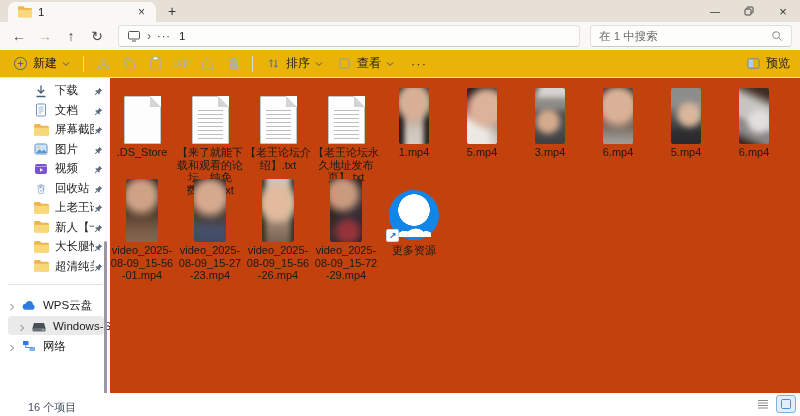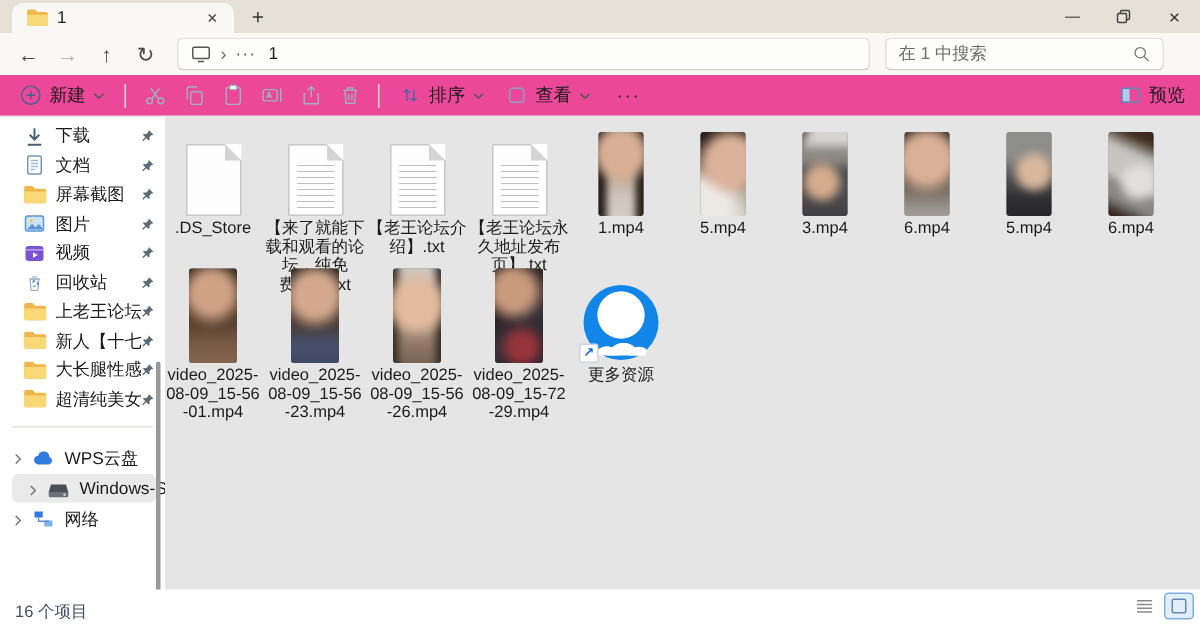--- a/index.html
+++ b/index.html
@@ -21,53 +21,53 @@
   
   .navbar { position:absolute; left:0; top:22px; width:800px; height:28px; background:#f9f8f5;
             display:flex; align-items:center; }
   .navbtn { width:26px; text-align:center; font-size:14px; color:#4a4a4a; }
   .navbtn.dim { color:#b9b4ac; }
   .addressbox { margin-left:8px; width:462px; height:22px; background:#fdfdfb; border:1px solid #e3e0da;
                 border-bottom-color:#cfccc5; border-radius:4px; display:flex; align-items:center; padding:0 8px; }
   .crumb-sep { font-size:12px; color:#666; margin:0 6px; }
   .crumb-ellipsis { font-size:11px; color:#444; letter-spacing:1px; }
   .crumb-current { font-size:11.5px; color:#1b1b1b; margin-left:8px; }
-  .searchbox { margin-left:10px; width:186px; height:22px; background:#fdfdfb; border:1px solid #e3e0da;
+  .searchbox { margin-left:10px; width:202px; height:22px; background:#fdfdfb; border:1px solid #e3e0da;
                border-bottom-color:#cfccc5; border-radius:4px; display:flex; align-items:center; padding:0 8px; }
   .searchbox input { flex:1; border:none; outline:none; background:transparent; font-size:11.5px; color:#333; }
   .searchbox input::placeholder { color:#6d6d6d; }
 
   
-  .toolbar { position:absolute; left:0; top:50px; width:800px; height:28px; background:#ec4899;
+  .toolbar { position:absolute; left:0; top:50px; width:800px; height:28px; background:#eab308;
              border-bottom:1px solid #e7e4df; display:flex; align-items:center; }
   .tbtn { display:flex; align-items:center; gap:5px; padding:0 7px; height:24px; border-radius:4px; }
   .tbtn .lbl { font-size:12px; color:#1b1b1b; }
   .caret { width:8px; height:8px; }
   .tico { width:26px; text-align:center; display:flex; justify-content:center; }
   .tsep { width:1px; height:16px; background:#dddad4; margin:0 6px; }
   .more-dots { font-size:13px; color:#333; letter-spacing:1px; padding:0 10px; }
   .preview-btn { position:absolute; right:10px; display:flex; align-items:center; gap:5px; }
   .preview-btn .lbl { font-size:12px; color:#1b1b1b; }
 
   
   .sidebar { position:absolute; left:0; top:78px; width:110px; height:315px; background:#fff; }
   .slist { position:absolute; left:0; top:3px; width:110px; }
-  .srow { display:flex; align-items:center; height:19.5px; padding-left:16px; font-size:11.5px; color:#1b1b1b; white-space:nowrap; }
+  .srow { display:flex; align-items:center; height:19.5px; padding-left:34px; font-size:11.5px; color:#1b1b1b; white-space:nowrap; }
   .srow .sic { width:15px; height:15px; margin-right:6px; flex:none; display:flex; align-items:center; }
   .srow .slabel { overflow:hidden; text-overflow:clip; flex:1; }
   .srow .pin { margin-left:auto; margin-right:7px; flex:none; width:9px; height:9px; }
   .ssep { height:1px; background:#e6e3de; margin:8px 8px 10px 8px; }
   .trow { display:flex; align-items:center; height:20px; padding-left:8px; font-size:11.5px; color:#1b1b1b; white-space:nowrap; }
   .trow .chev { width:12px; height:8px; margin-right:2px; flex:none; }
   .trow .sic { width:15px; height:14px; margin-right:6px; flex:none; display:flex; align-items:center; }
   .trow.sel { background:#eaeaea; border-radius:4px; margin:1px 6px 1px 8px; padding-left:10px; height:19px; }
   .sscroll { position:absolute; left:104px; top:163px; width:3px; height:232px; background:#999; border-radius:2px; }
 
   
-  .files { position:absolute; left:110px; top:78px; width:690px; height:315px; background:#e5e5e5; }
+  .files { position:absolute; left:110px; top:78px; width:690px; height:315px; background:#c2410c; }
   .cell { position:absolute; width:66px; text-align:center; }
   .cell .ic { display:flex; align-items:flex-end; justify-content:center; }
   .r1 { top:8px; } .r1 .ic { height:58px; }
   .r2 { top:98px; } .r2 .ic { height:66px; }
   .flabel { font-size:11px; line-height:12.5px; color:#1b1b1b; word-break:break-all; margin-top:2px; }
 
   .docicon { width:37px; height:48px; background:#fdfdfd; border:1px solid #c6c6c6; border-radius:1px; position:relative; }
   .docicon::before { content:""; position:absolute; top:-1px; right:-1px; border-style:solid;
                      border-width:0 11px 11px 0; border-color:#fff #fff #d4d4d4 #d4d4d4; }
   .docicon.lines::after { content:""; position:absolute; left:5px; right:5px; top:13px; height:30px;
@@ -107,21 +107,21 @@
   .qq-cloud { position:absolute; left:8px; bottom:3px; width:34px; height:14px;
         background:radial-gradient(circle at 22% 115%, #fff 0 8px, rgba(0,0,0,0) 8.5px),
                    radial-gradient(circle at 55% 120%, #fff 0 11px, rgba(0,0,0,0) 11.5px),
                    radial-gradient(circle at 86% 110%, #fff 0 7px, rgba(0,0,0,0) 7.5px); }
   .scut { position:absolute; left:-3px; bottom:-2px; width:13px; height:13px; background:#fff;
           border:1px solid #ccd6e2; border-radius:2px; font-size:9px; font-weight:bold; color:#1a66d9;
           display:flex; align-items:center; justify-content:center; }
 
   
   .statusbar { position:absolute; left:0; top:393px; width:800px; height:23px; background:#fff; }
-  .status-count { position:absolute; left:10px; top:7px; font-size:11px; color:#444c5e; }
+  .status-count { position:absolute; left:28px; top:7px; font-size:11px; color:#444c5e; }
   .viewtoggles { position:absolute; right:4px; top:2px; display:flex; gap:3px; }
   .vbtn { width:20px; height:18px; border:1px solid transparent; border-radius:3px;
           display:flex; align-items:center; justify-content:center; }
   .vbtn.active { background:#e3eefb; border-color:#7fb0e0; }
 </style>
 </head>
 <body>
 
 <div id="win">
 
@@ -478,21 +478,21 @@
     <div class="cell r2" style="left:-1px">
       <div class="ic">
           <div class="thumb t7"></div>
         </div>
       <div class="flabel">video_2025-08-09_15-56-01.mp4</div>
     </div>
     <div class="cell r2" style="left:67px">
       <div class="ic">
           <div class="thumb t8"></div>
         </div>
-      <div class="flabel">video_2025-08-09_15-56-23.mp4</div>
+      <div class="flabel">video_2025-08-09_15-27-23.mp4</div>
     </div>
     <div class="cell r2" style="left:135px">
       <div class="ic">
           <div class="thumb t9"></div>
         </div>
       <div class="flabel">video_2025-08-09_15-56-26.mp4</div>
     </div>
     <div class="cell r2" style="left:203px">
       <div class="ic">
           <div class="thumb t10"></div>

